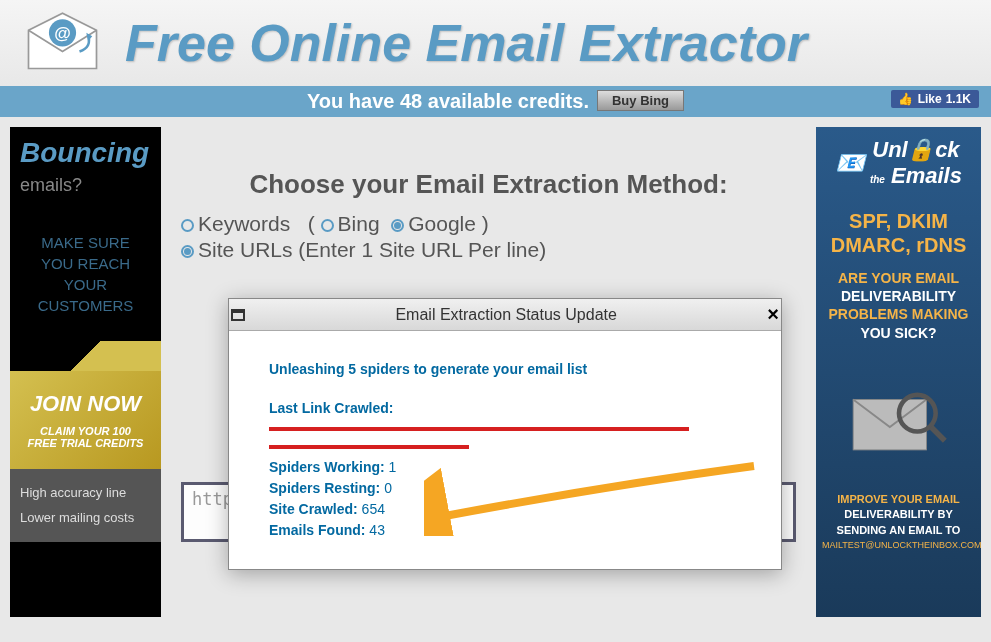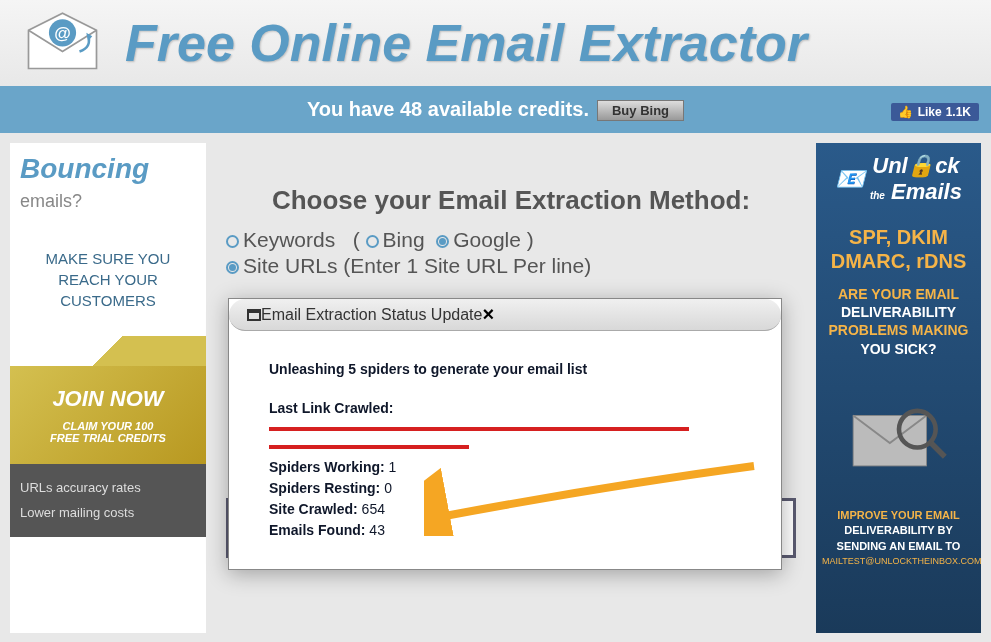--- a/index.html
+++ b/index.html
@@ -1,25 +1,25 @@
 <!DOCTYPE html>
 <html><head>
   <meta charset="utf-8">
   <style>
     * { box-sizing: border-box; margin: 0; padding: 0; }
     body { font-family: Arial, sans-serif; background: #e8e8e8; width: 991px; height: 642px; overflow: hidden; position: relative; }
     .header { display: flex; align-items: center; padding: 8px 20px; background: linear-gradient(#f5f5f5, #e8e8e8); }
     .logo-envelope { width: 85px; height: 70px; margin-right: 20px; position: relative; }
     .logo-envelope svg { width: 100%; height: 100%; }
     .main-title { font-size: 52px; font-weight: bold; color: #5a9bc4; font-style: italic; text-shadow: 1px 1px 2px rgba(0,0,0,0.2); }
-    .credits-bar { background: #6aa5c9; color: white; padding: 12px 0; display: flex; align-items: flex-end; justify-content: center; gap: 8px; font-size: 20px; font-weight: bold; position: relative; }
+    .credits-bar { background: #6aa5c9; color: white; padding: 4px 0; display: flex; align-items: flex-start; justify-content: center; gap: 8px; font-size: 20px; font-weight: bold; position: relative; }
     .buy-more-btn { background: linear-gradient(#ddd, #999); border: 1px solid #777; padding: 2px 14px; font-size: 13px; font-weight: bold; cursor: pointer; color: #333; }
     .fb-like { position: absolute; right: 12px; background: #3b5998; color: white; padding: 2px 8px; font-size: 12px; border-radius: 2px; display: flex; align-items: center; gap: 4px; }
     .content-row { display: flex; padding: 10px; gap: 10px; }
-    .left-sidebar { width: 196px; background: #ffffff; }
+    .left-sidebar { width: 151px; background: #000000; }
     .bouncing { padding: 10px; font-size: 24px; color: #5a9bc4; font-style: italic; font-weight: bold; }
     .bouncing span { color: #888; font-size: 18px; font-style: normal; font-weight: normal; }
     .make-sure { text-align: center; padding: 25px 24px; color: #3a6a8a; font-size: 15px; line-height: 1.4; }
     .join-now { background: linear-gradient(135deg, #d4c050, #b89820); color: white; text-align: center; padding: 20px 8px; position: relative; font-style: italic; }
     .join-now::before { content: ''; position: absolute; top: -30px; left: 0; right: 0; height: 30px; background: linear-gradient(135deg, transparent 50%, #d4c050 50%); }
     .join-title { font-size: 22px; font-weight: bold; margin-bottom: 8px; }
     .join-sub { font-size: 11px; font-weight: bold; }
     .feat-list { background: #555; color: #ddd; padding: 12px 10px; font-size: 13px; line-height: 1.9; }
     .main-area { flex: 1; padding: 10px 0; }
     .method-title { text-align: center; font-size: 26px; font-weight: bold; color: #555; margin-bottom: 12px; margin-top: 32px; }
@@ -34,25 +34,25 @@
     .unlock-logo { font-size: 22px; font-weight: bold; font-style: italic; margin-bottom: 20px; color: white; display: flex; align-items: center; justify-content: center; gap: 5px; }
     .spf { color: #f5b448; font-size: 20px; font-weight: bold; margin-bottom: 12px; line-height: 1.2; }
     .ad-q1 { color: #f5b448; font-size: 14px; font-weight: bold; line-height: 1.3; }
     .ad-q1 span { color: white; }
     .ad-env { margin: 30px auto; width: 110px; height: 90px; }
     .ad-improve { color: #f5b448; font-size: 11px; font-weight: bold; line-height: 1.4; }
     .ad-improve span { color: white; margin-top: 20px; }
     .ad-email { color: #f5b448; font-size: 9px; margin-top: 2px; }
     
     .modal { position: absolute; left: 228px; top: 298px; width: 554px; background: white; border: 1px solid #888; box-shadow: 0 4px 20px rgba(0,0,0,0.3); }
-    .modal-title-bar { background: linear-gradient(#f0f0f0, #d8d8d8); padding: 4px 18px; display: flex; align-items: center; justify-content: flex-start; border-bottom: 1px solid #aaa; border-radius: 16px; }
+    .modal-title-bar { background: linear-gradient(#f0f0f0, #d8d8d8); padding: 4px 2px; display: flex; align-items: center; justify-content: space-between; border-bottom: 1px solid #aaa; }
     .modal-win-icon { width: 14px; height: 12px; border: 2px solid #333; border-top-width: 4px; }
     .modal-title { font-size: 16px; color: #333; }
     .modal-close { font-size: 20px; font-weight: bold; cursor: pointer; }
-    .modal-body { padding: 28px 40px; font-size: 14px; color: #0f172a; line-height: 1.5; }
+    .modal-body { padding: 28px 40px; font-size: 14px; color: #0369a1; line-height: 1.5; }
     .modal-body .unleash { font-weight: bold; margin-bottom: 18px; }
     .modal-body .stat-label { font-weight: bold; }
     .redacted { display: block; height: 16px; background: linear-gradient(transparent 40%, #d62020 40%, #d62020 60%, transparent 60%); margin: 2px 0; }
     .redacted.short { width: 200px; }
     .redacted.long { width: 420px; }
     .pause-note { margin-top: 18px; }
     .arrow-annotation { position: absolute; left: 424px; top: 456px; width: 340px; height: 80px; pointer-events: none; z-index: 10; }
   </style>
 </head>
 <body>
@@ -88,21 +88,21 @@
       <span>emails?</span>
     </div>
     <div class="make-sure">MAKE SURE YOU REACH YOUR CUSTOMERS</div>
     <div style="height:30px"></div>
     <div class="join-now">
       <div class="join-title">JOIN NOW</div>
       <div class="join-sub">CLAIM YOUR 100</div>
       <div class="join-sub">FREE TRIAL CREDITS</div>
     </div>
     <div class="feat-list">
-      <div>URLs accuracy rates</div>
+      <div>High accuracy line</div>
       <div>Lower mailing costs</div>
     </div>
   </div>
 
   <div class="main-area">
     <div class="method-title">Choose your Email Extraction Method:</div>
     <div class="options">
       <div class="opt-row">
         <span class="radio"></span><span>Keywords</span>
         &nbsp;&nbsp;( <span class="radio"></span><span>Bing</span>

